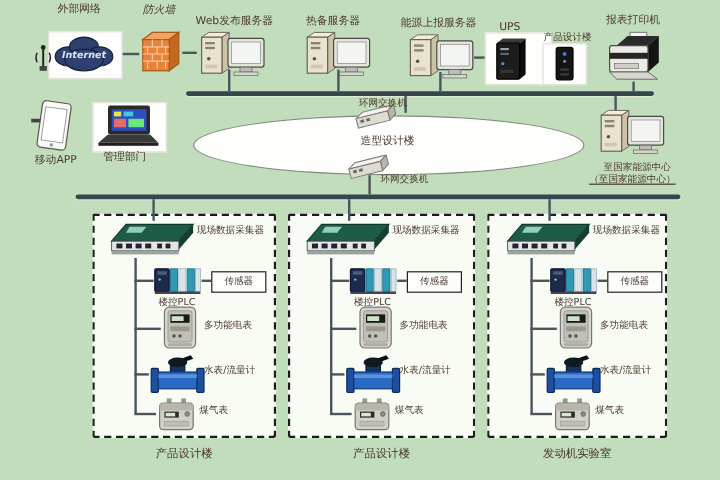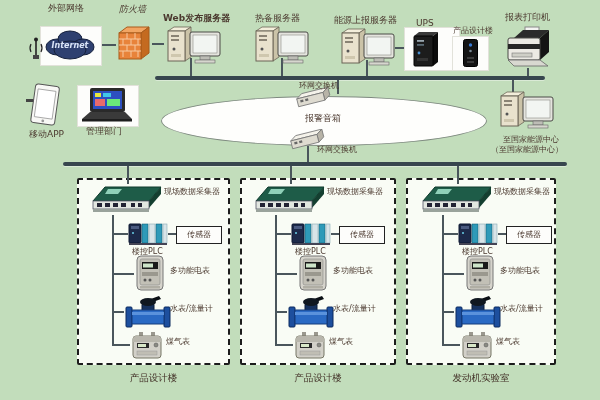--- a/index.html
+++ b/index.html
@@ -53,21 +53,21 @@
   <div class="vline" style="left:281px;top:58px;height:18px;"></div>
   <div class="vline" style="left:366px;top:60px;height:16px;"></div>
   <div class="hline" style="left:395px;top:47px;width:15px;"></div>
   <div class="hline" style="left:440px;top:57px;width:24px;"></div>
   <div class="vline" style="left:527px;top:68px;height:8px;"></div>
   <div class="vline" style="left:512px;top:80px;height:12px;"></div>
   <div class="vline" style="left:337px;top:80px;height:14px;"></div>
   <div class="vline" style="left:307px;top:146px;height:16px;"></div>
 
   <div class="ring-ellipse"></div>
-  <div class="lbl center" style="left:293px;top:114px;width:60px;">报警音箱</div>
+  <div class="lbl center" style="left:293px;top:114px;width:60px;">造型设计楼</div>
   <div class="icon" style="left:292px;top:87px;width:42px;height:22px;">
       <svg viewBox="0 0 42 22">
         <g transform="rotate(-14 21 11)">
           <polygon points="5,8 11,4 38,4 32,8" fill="#f4f2ea" stroke="#777" stroke-width="0.8"></polygon>
           <polygon points="32,8 38,4 38,12 32,16" fill="#b8b4a8" stroke="#777" stroke-width="0.8"></polygon>
           <rect x="5" y="8" width="27" height="8" fill="#dedbd0" stroke="#777" stroke-width="0.8"></rect>
           <rect x="8" y="10" width="3" height="2.4" fill="#666"></rect>
           <rect x="13" y="10" width="3" height="2.4" fill="#666"></rect>
         </g>
       </svg>
@@ -126,21 +126,21 @@
           <line x1="22" y1="15" x2="22" y2="21"></line>
           <line x1="11" y1="21" x2="11" y2="27"></line>
           <line x1="19" y1="21" x2="19" y2="27"></line>
           <line x1="7" y1="27" x2="7" y2="33"></line>
           <line x1="15" y1="27" x2="15" y2="33"></line>
           <line x1="22" y1="27" x2="22" y2="33"></line>
         </g>
       </svg>
     </div>
 
-  <div class="lbl" style="left:163px;top:14px;font-weight:bold;">Web发布服务器</div>
+  <div class="lbl" style="left:163px;top:14px;">Web发布服务器</div>
   <div class="icon" style="left:163px;top:24px;width:60px;height:46px;">
       <svg viewBox="0 0 60 46">
         <polygon points="5,7 11,3 28,3 22,7" fill="#f3eedb" stroke="#6b6557" stroke-width="0.8"></polygon>
         <polygon points="22,7 28,3 28,33 22,37" fill="#cbc3a8" stroke="#6b6557" stroke-width="0.8"></polygon>
         <rect x="5" y="7" width="17" height="30" fill="#e9e2cd" stroke="#6b6557"></rect>
         <rect x="8" y="11" width="8" height="2" fill="#8a8374"></rect>
         <rect x="8" y="15" width="8" height="2" fill="#8a8374"></rect>
         <circle cx="11" cy="25" r="1.5" fill="#555"></circle>
         <rect x="8" y="30" width="10" height="3" fill="#cfc7ae"></rect>
         <rect x="27" y="8" width="30" height="24" rx="2" fill="#e4e4de" stroke="#4a4a46"></rect>
@@ -259,21 +259,21 @@
         <rect x="8" y="15" width="8" height="2" fill="#8a8374"></rect>
         <circle cx="11" cy="25" r="1.5" fill="#555"></circle>
         <rect x="8" y="30" width="10" height="3" fill="#cfc7ae"></rect>
         <rect x="27" y="8" width="30" height="24" rx="2" fill="#e4e4de" stroke="#4a4a46"></rect>
         <rect x="30" y="11" width="24" height="18" fill="#f2f5f2" stroke="#8a8a84" stroke-width="0.6"></rect>
         <rect x="37" y="32" width="10" height="4" fill="#bdbdb6" stroke="#666" stroke-width="0.6"></rect>
         <rect x="32" y="36" width="20" height="3" fill="#d6d6ce" stroke="#666" stroke-width="0.6"></rect>
       </svg>
     </div>
   <div class="lbl small" style="left:503px;top:136px;">至国家能源中心</div>
-  <div class="lbl small" style="left:491px;top:146px;">（至国家能源中心）</div>
+  <div class="lbl small" style="left:491px;top:146px;text-decoration:underline;">（至国家能源中心）</div>
 
   <div id="buildings-layer">
       <div class="dashed-box" style="left:77px;width:153px;"></div>
       <div class="vline" style="left:127px;top:166px;height:18px;"></div>
       <div class="vline" style="left:112px;top:215px;height:130px;"></div>
       <div class="hline" style="left:112px;top:233px;width:16px;"></div>
       <div class="hline" style="left:112px;top:273px;width:22px;"></div>
       <div class="hline" style="left:112px;top:311px;width:12px;"></div>
       <div class="hline" style="left:112px;top:344px;width:18px;"></div>
       <div class="hline" style="left:168px;top:233px;width:8px;"></div>

